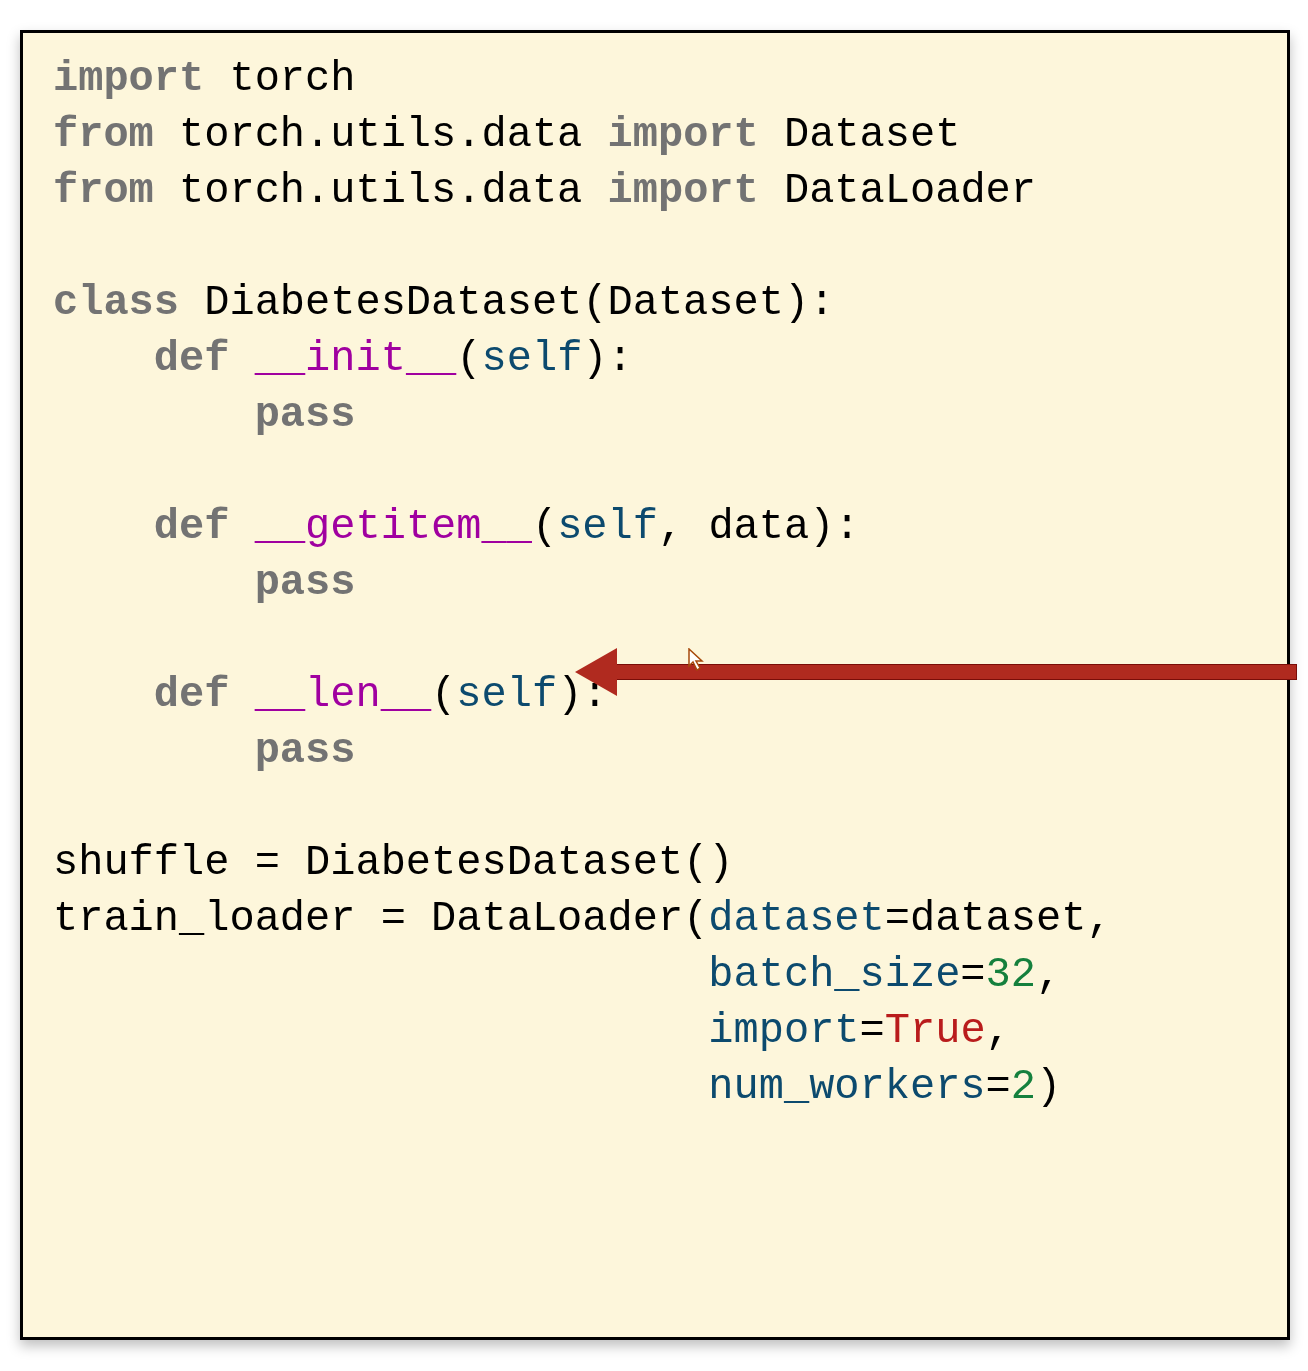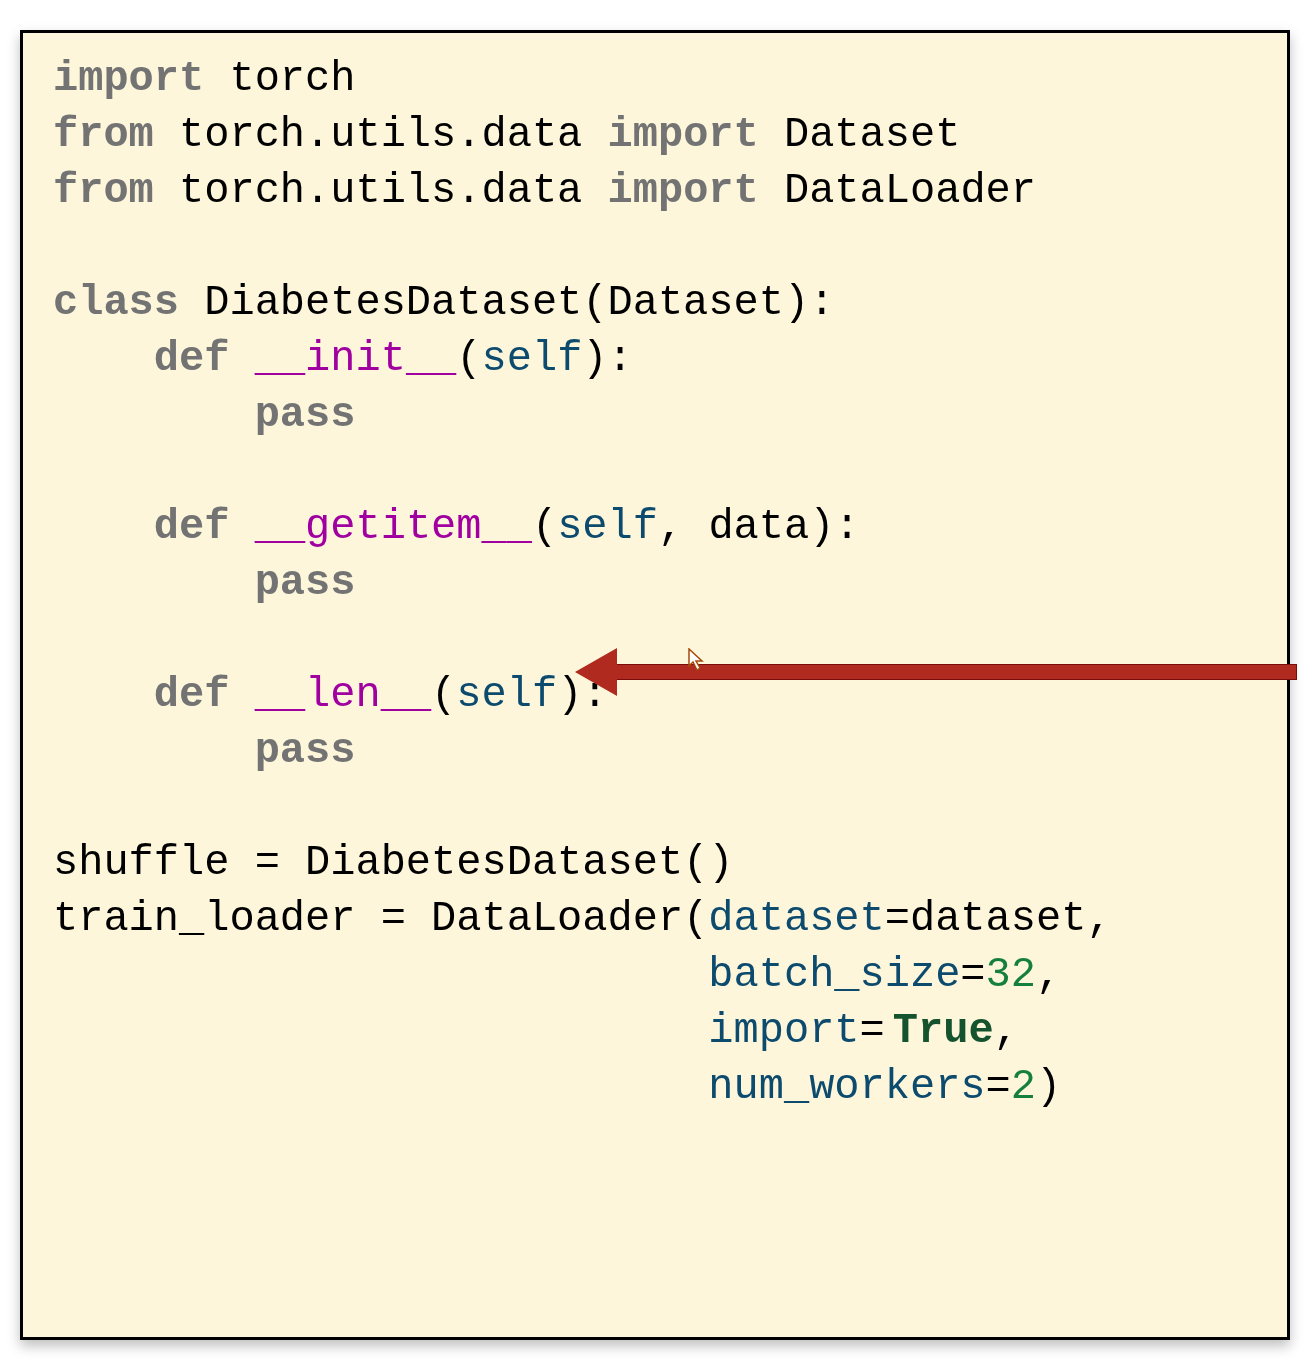--- a/index.html
+++ b/index.html
@@ -28,21 +28,21 @@
     font-size: 42px;
     line-height: 56px;
     white-space: pre;
     color: #1b2a62;
   }
   .kw { color: #737373; font-weight: bold; }
   .plain { color: #000; }
   .dunder { color: #a000a0; }
   .param { color: #0c4a6e; }
   .num { color: #15803d; }
-  .bool { color: #14532d; font-weight: bold; margin-left: 8px; }
+  .bool { color: #b91c1c; font-weight: normal; }
 
   
   .arrow-wrap {
     position: absolute;
     left: 575px;
     top: 648px;
     width: 720px;
     height: 48px;
     pointer-events: none;
   }

